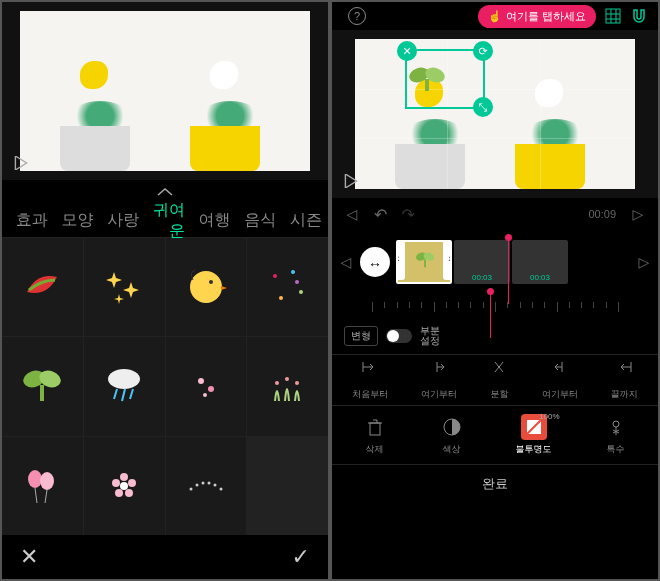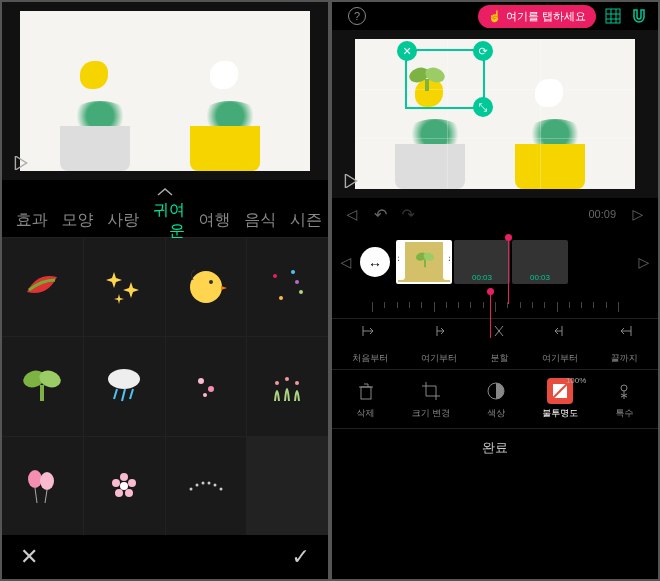--- a/index.html
+++ b/index.html
@@ -296,20 +296,26 @@
       <div class="tick" style="left: 60%;"></div>
       <div class="tick" style="left: 65%;"></div>
       <div class="tick" style="left: 70%;"></div>
       <div class="tick" style="left: 75%; height: 10px;"></div>
       <div class="tick" style="left: 80%;"></div>
       <div class="tick" style="left: 85%;"></div>
       <div class="tick" style="left: 90%;"></div>
       <div class="tick" style="left: 95%;"></div>
       <div class="tick" style="left: 100%; height: 10px;"></div>
     </div>
+  <div class="transform-row">
+    <span style="border:1px solid #444;padding:2px 6px;border-radius:3px">변형</span>
+    <div class="toggle"></div>
+    <span style="white-space:pre-line;line-height:1">부분
+설정</span>
+  </div>
   <div class="split-row" id="split-row">
       <div class="split-btn">
         <svg viewBox="0 0 20 16">
           <path d="M3 3 v10 M3 8 h10 l-3-3 M13 8 l-3 3" stroke="#888" fill="none"></path>
         </svg>
         <span>처음부터</span>
       </div>
       <div class="split-btn">
         <svg viewBox="0 0 20 16">
           <path d="M8 3 v10 M8 8 h7 l-3-3 M15 8 l-3 3" stroke="#888" fill="none"></path>
@@ -342,28 +348,20 @@
           <svg viewBox="0 0 22 22">
             <rect x="6" y="7" width="10" height="12" stroke="#888" fill="none"></rect>
             <path d="M4 7 h14 M9 4 h4 v3" stroke="#888" fill="none"></path>
           </svg>
         </div>
         <span>삭제</span>
       </div>
       <div class="act-btn">
         <div class="icbox">
           <svg viewBox="0 0 22 22">
-            <path d="M6 2 v14 h14 M2 6 h14 v14" stroke="#888" fill="none"></path>
-          </svg>
-        </div>
-        <span>크기 변경</span>
-      </div>
-      <div class="act-btn">
-        <div class="icbox">
-          <svg viewBox="0 0 22 22">
             <circle cx="11" cy="11" r="8" stroke="#888" fill="none"></circle>
             <path d="M11 3 a8 8 0 0 1 0 16 z" fill="#888"></path>
           </svg>
         </div>
         <span>색상</span>
       </div>
       <div class="act-btn active">
         <div class="icbox">
           <svg viewBox="0 0 22 22">
             <rect x="4" y="4" width="14" height="14" fill="#fff"></rect>

